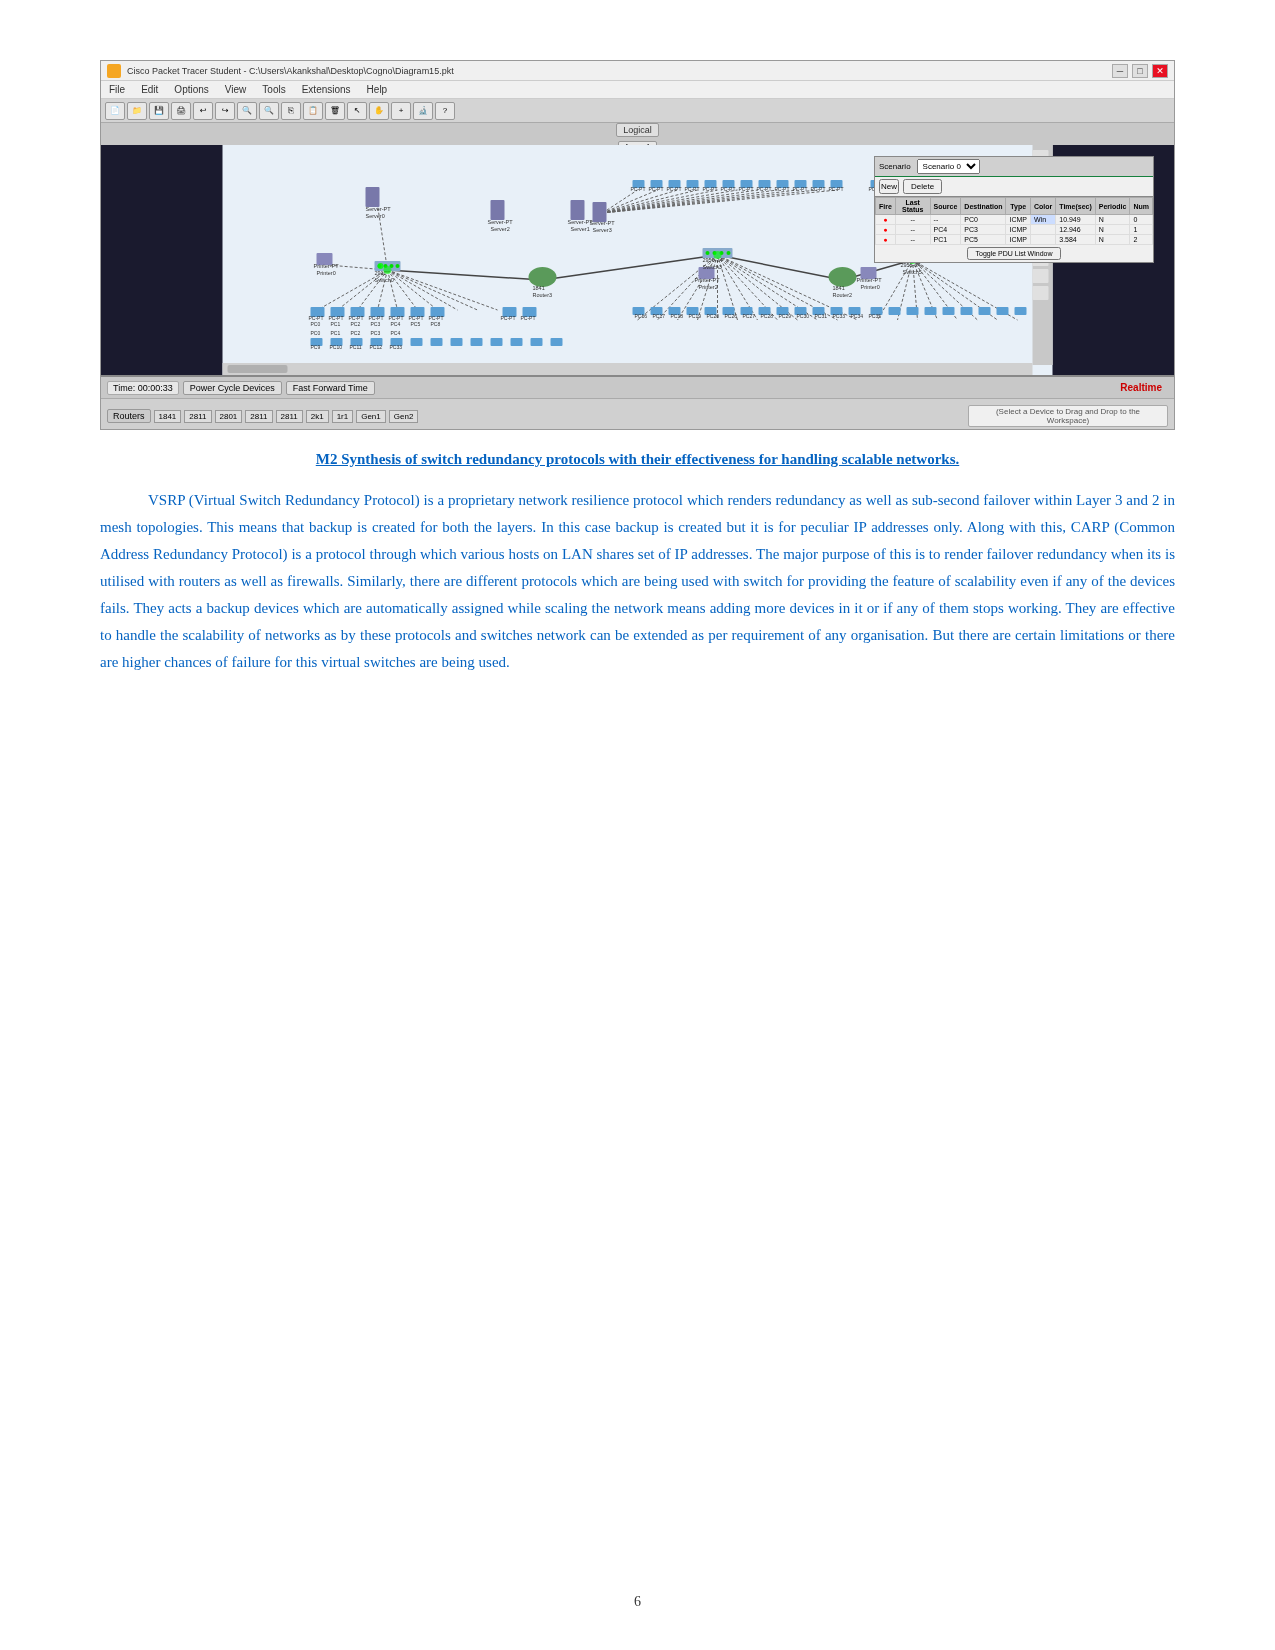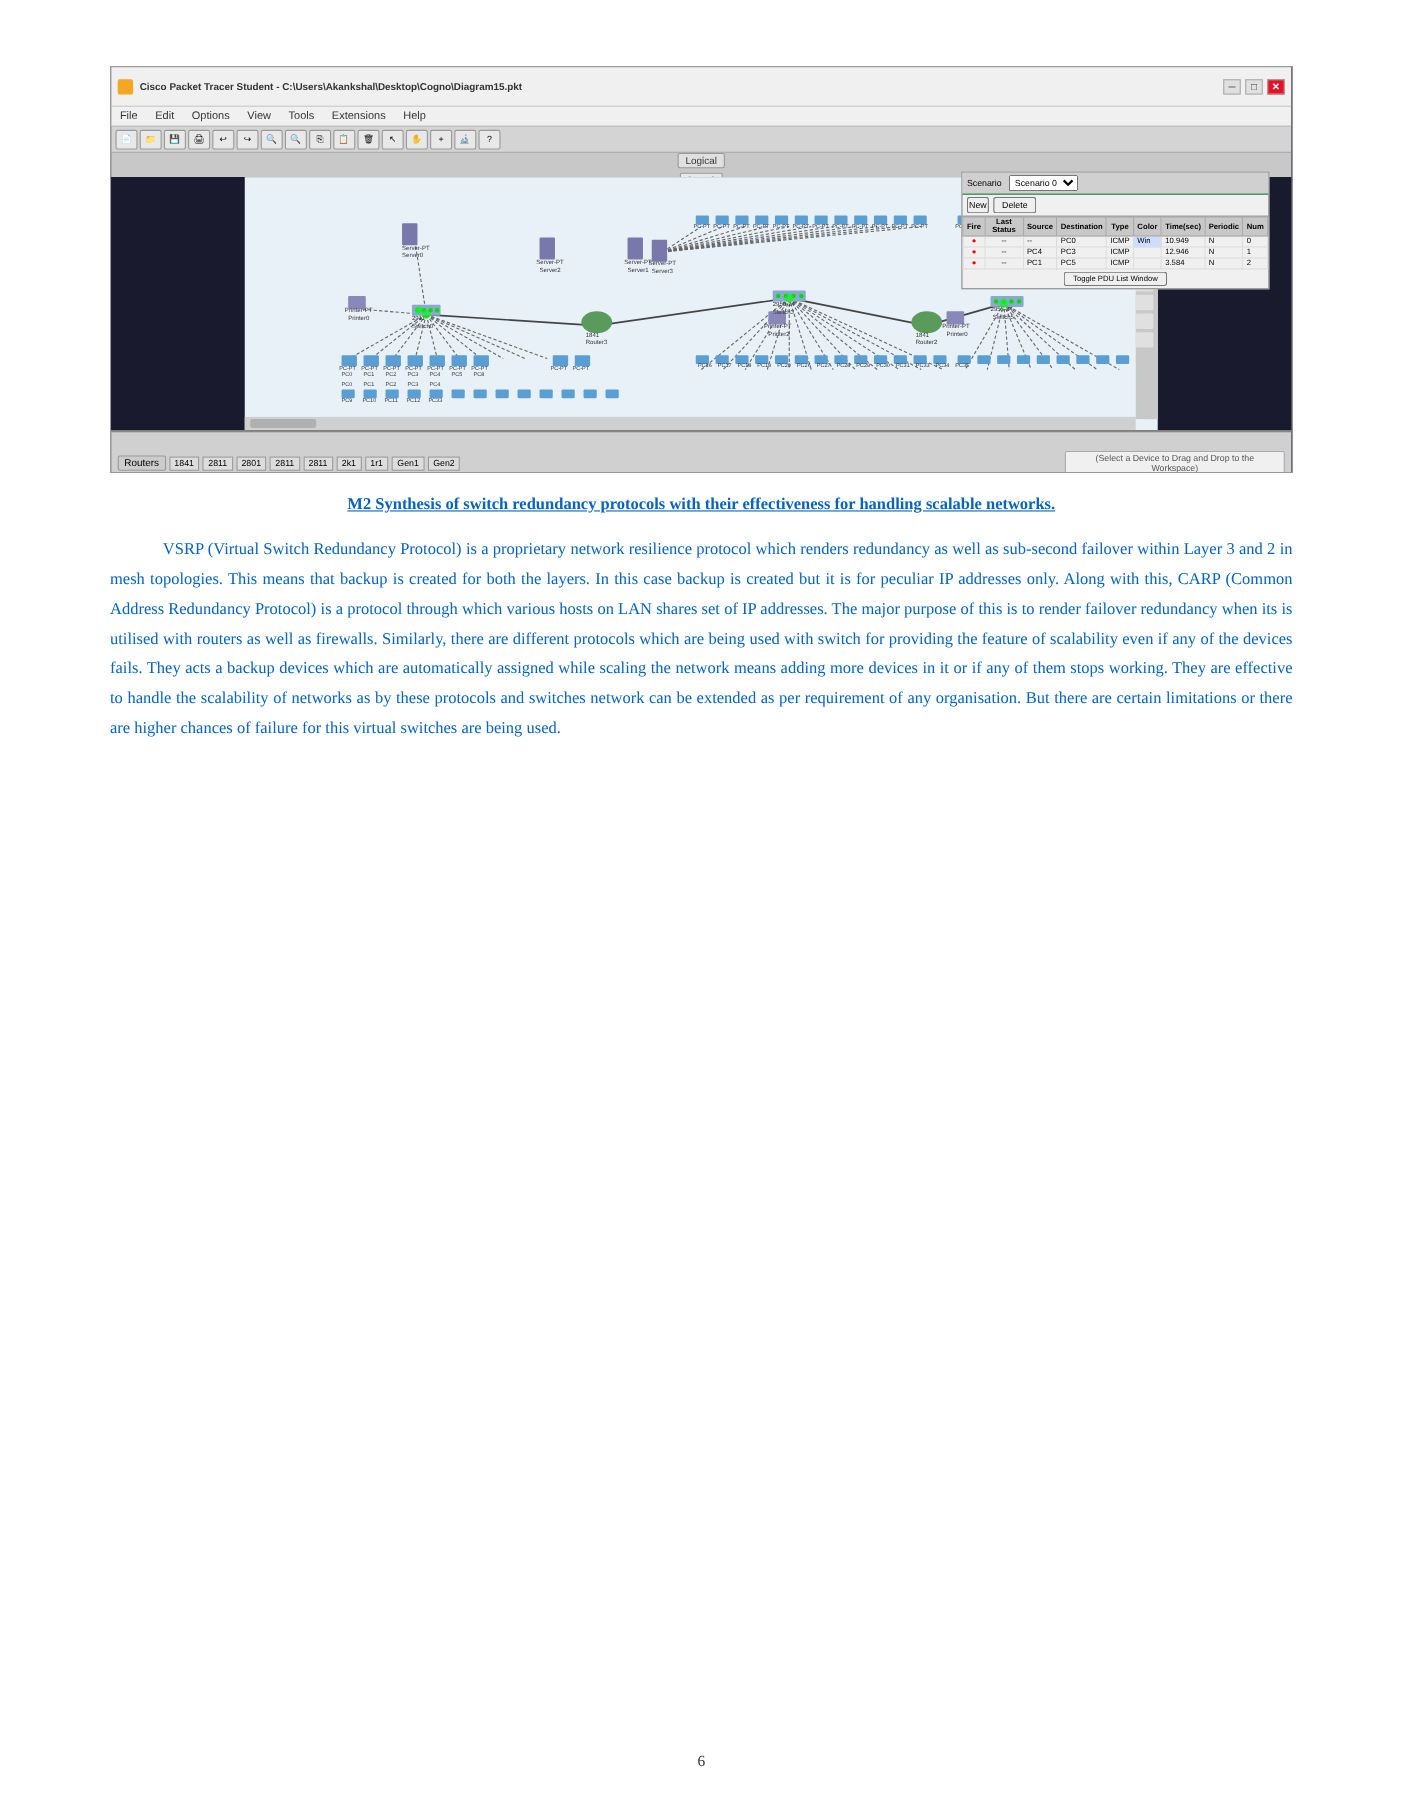--- a/index.html
+++ b/index.html
@@ -37,30 +37,29 @@
     .sim-window {
       width: 100%;
       height: 100%;
       background: #2b2b3b;
       position: relative;
       font-family: Arial, sans-serif;
     }
 
     
     .title-bar {
-      height: 36px;
+      height: 20px;
       background: #f0f0f0;
       display: flex;
       align-items: center;
       padding: 0 6px;
       font-size: 10px;
       color: #333;
       border-bottom: 1px solid #ccc;
       justify-content: space-between;
-      font-weight: bold;
     }
 
     .title-bar-left {
       display: flex;
       align-items: center;
       gap: 6px;
     }
 
     .title-bar-icon {
       width: 14px;
@@ -583,20 +582,27 @@
           <rect x="810" y="107" width="16" height="14" fill="#e0e0e0" rx="1"></rect>
           <rect x="810" y="124" width="16" height="14" fill="#e0e0e0" rx="1"></rect>
           <rect x="810" y="141" width="16" height="14" fill="#e0e0e0" rx="1"></rect>
           <text x="812" y="34" font-size="8" fill="#fff">×</text>
           <text x="813" y="68" font-size="10" fill="#555">+</text>
           <text x="813" y="85" font-size="10" fill="#555">−</text>
         </svg>
       </div>
 
       <div class="bottom-panel">
+        <div class="bottom-toolbar">
+          <span style="background:#e8e8e8;border:1px solid #aaa;padding:1px 5px;border-radius:2px;">Time: 00:00:33</span>
+          <button class="toolbar2-btn">Power Cycle Devices</button>
+          <button class="toolbar2-btn">Fast Forward Time</button>
+          <span style="flex:1"></span>
+          <span style="font-weight:bold;font-size:10px;color:#cc0000;margin-right:6px;">Realtime</span>
+        </div>
         <div class="bottom-main">
           <div style="display:flex;align-items:center;gap:3px;font-size:9px;">
             <span style="padding:1px 5px;background:#ccc;border:1px solid #999;border-radius:2px;">Routers</span>
             <span style="padding:1px 4px;background:#ddd;border:1px solid #999;font-size:8px;">1841</span>
             <span style="padding:1px 4px;background:#ddd;border:1px solid #999;font-size:8px;">2811</span>
             <span style="padding:1px 4px;background:#ddd;border:1px solid #999;font-size:8px;">2801</span>
             <span style="padding:1px 4px;background:#ddd;border:1px solid #999;font-size:8px;">2811</span>
             <span style="padding:1px 4px;background:#ddd;border:1px solid #999;font-size:8px;">2811</span>
             <span style="padding:1px 4px;background:#ddd;border:1px solid #999;font-size:8px;">2k1</span>
             <span style="padding:1px 4px;background:#ddd;border:1px solid #999;font-size:8px;">1r1</span>

